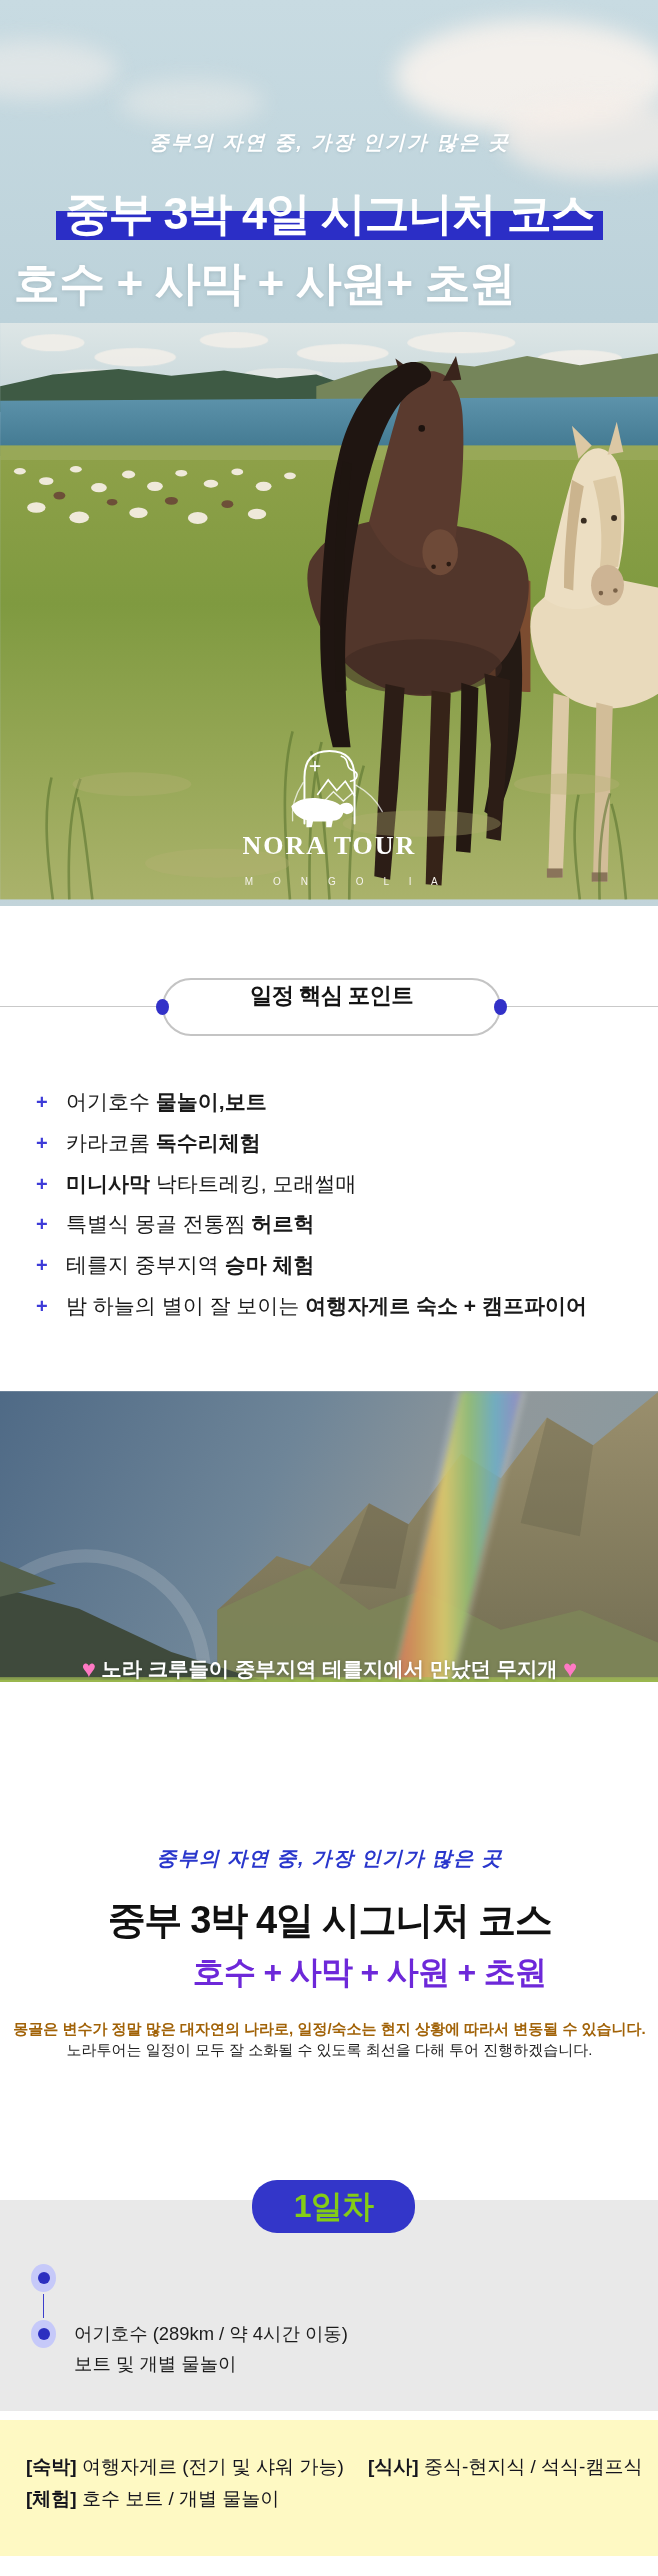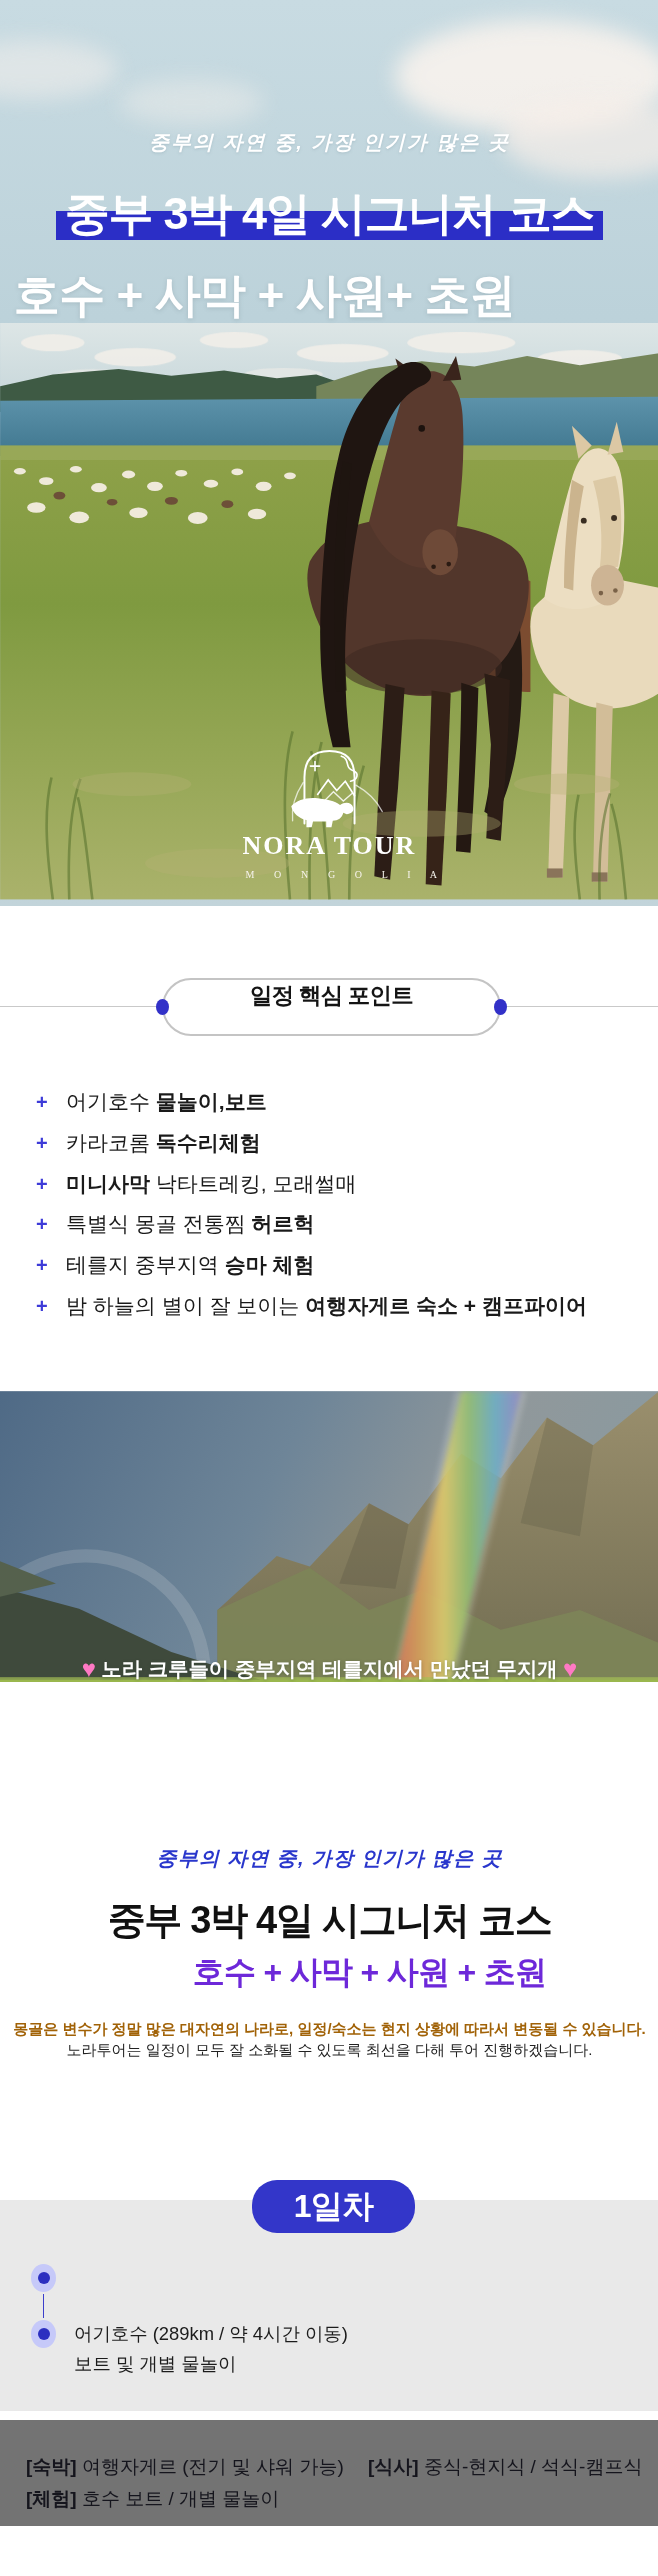--- a/index.html
+++ b/index.html
@@ -15,29 +15,29 @@
   .c2{left:501px;top:99px;width:198px;height:79px;background:rgba(247,238,232,.7);}
   .c3{left:-53px;top:40px;width:171px;height:59px;background:rgba(248,242,238,.5);}
   .c4{left:119px;top:79px;width:145px;height:46px;background:rgba(248,242,238,.4);}
   .landscape{left:0;top:323px;width:659px;height:583px;}
   .hero-tagline{left:0;top:129px;width:659px;text-align:center;color:#ffffff;
       font-size:20px;letter-spacing:2px;font-style:italic;font-weight:600;
       text-shadow:0 0.7px 2.6px rgba(120,150,160,.35);}
   .hero-title1{left:0;top:179px;width:659px;text-align:center;line-height:69px;}
   .hero-title1 .hl{display:inline-block;padding:0 9.2px;color:#fff;font-size:45px;font-weight:800;letter-spacing:-1.3px;
       background:linear-gradient(to bottom,rgba(0,0,0,0) 46%,#2b2ec6 46%,#2b2ec6 88%,rgba(0,0,0,0) 88%);}
-  .hero-title2{left:0;top:264px;width:529px;text-align:center;color:#fff;
+  .hero-title2{left:0;top:252px;width:529px;text-align:center;color:#fff;
       font-size:46px;font-weight:800;letter-spacing:-0.7px;line-height:63px;
       text-shadow:0 1.3px 4px rgba(90,110,120,.25);}
   .logo-wrap{left:0;top:743px;width:659px;text-align:center;color:#fff;}
   .logo-mark{display:block;margin:0 auto;}
   .logo-name{font-family:"Liberation Serif","DejaVu Serif",serif;font-weight:700;font-size:26px;
       letter-spacing:2px;color:#fff;margin-top:1px;}
-  .logo-sub{font-family:Liberation Serif, serif;font-size:10px;letter-spacing:8.6px;
-      color:#f6f3ec;margin-top:8px;padding-left:32px;}
+  .logo-sub{font-family:Liberation Sans, sans-serif;font-size:10px;letter-spacing:8.6px;
+      color:#f6f3ec;margin-top:15px;padding-left:32px;}
 
   
   .kp{left:0;top:906px;width:659px;height:486px;background:#fff;}
   .kp-line{position:absolute;left:0;top:100px;width:659px;height:0;border-top:1.3px solid #c9c9c9;}
   .kp-pill{position:absolute;left:162px;top:72px;width:339px;height:58px;background:#fff;
       border:2px solid #c4c4c4;border-radius:30px;box-sizing:border-box;
       display:flex;align-items:flex-start;justify-content:center;}
   .kp-pill-label{font-size:22.4px;font-weight:800;color:#141414;letter-spacing:-0.7px;}
   .kp-dot{position:absolute;width:13px;height:16px;border-radius:50%;background:#3231c8;top:93px;}
   .kp-dot.l{left:156px;} .kp-dot.r{left:494px;}
@@ -63,31 +63,31 @@
       font-size:38px;font-weight:800;letter-spacing:-1.3px;}
   .in-sub{position:absolute;left:0;top:217px;width:659px;text-align:center;color:#6d28d9;
       font-size:32px;font-weight:800;letter-spacing:-0.7px;padding-left:40px;}
   .in-red{position:absolute;left:0;top:286px;width:659px;text-align:center;color:#a16207;
       font-size:15px;font-weight:600;}
   .in-black{position:absolute;left:0;top:307px;width:659px;text-align:center;color:#222;font-size:15px;}
 
   
   .graybg{left:0;top:2200px;width:659px;height:211px;background:#e9e9e9;}
   .day-btn{left:252px;top:2180px;width:163px;height:53px;background:#3336c9;border-radius:25px;
-      display:flex;align-items:center;justify-content:center;color:#ffffff;font-size:32px;font-weight:800;
+      display:flex;align-items:center;justify-content:center;color:#84cc16;font-size:32px;font-weight:800;
       letter-spacing:-0.7px;}
   .tl-dot{position:absolute;width:25px;height:28px;border-radius:50%;background:#c6c9f9;left:31px;}
   .tl-dot::after{content:"";position:absolute;left:6.6px;top:8px;width:12px;height:12px;border-radius:50%;background:#2c2fc0;}
   .td1{top:2264px;} .td2{top:2320px;}
   .tl-link{position:absolute;left:43px;top:2294px;width:1.3px;height:24px;background:#3b3ecb;}
   .tl-text{position:absolute;left:74px;color:#1c1c1c;font-size:18.4px;line-height:30px;white-space:nowrap;}
   .tt1{top:2262px;} .tt2{top:2319px;} .tt3{top:2349px;}
 
   
-  .infobox{left:0;top:2420px;width:659px;height:106px;background:#737373;color:#15151d;font-size:19px;}
+  .infobox{left:0;top:2420px;width:659px;height:136px;background:#fef9c3;color:#15151d;font-size:19px;}
   .info-cell{position:absolute;white-space:nowrap;}
   .ic1{left:26px;top:34px;} .ic2{left:368px;top:34px;} .ic3{left:26px;top:66px;}
   .info-label{font-weight:800;}
 </style>
 </head>
 <body>
 
 <div id="page">
 
   <section class="abs hero">

